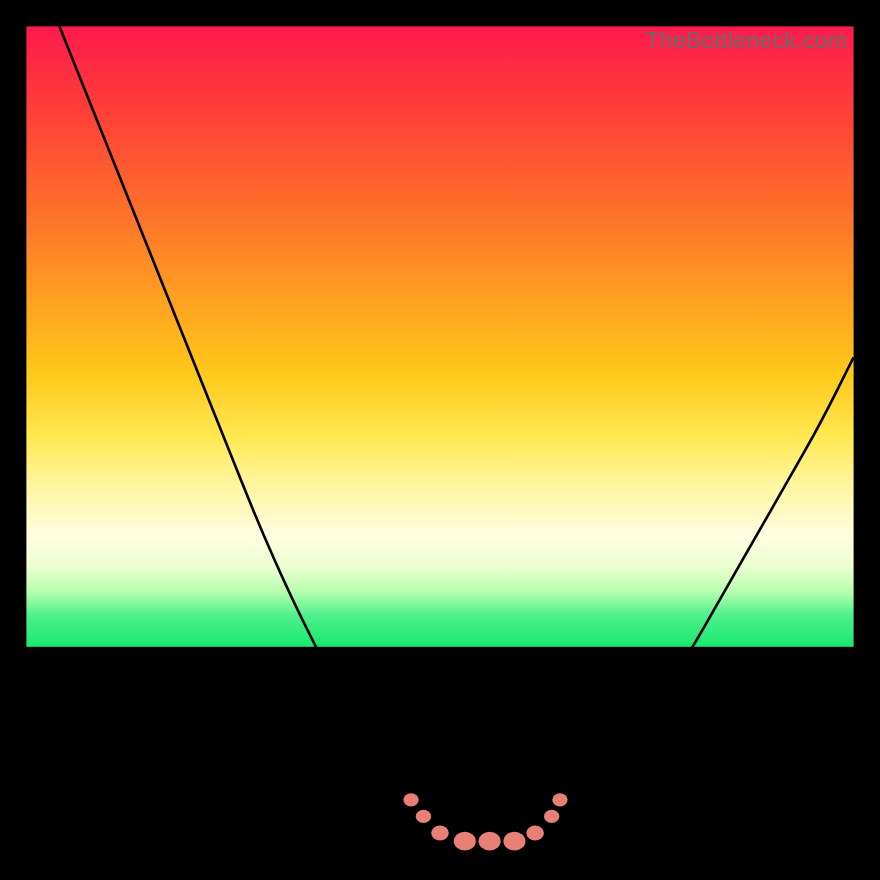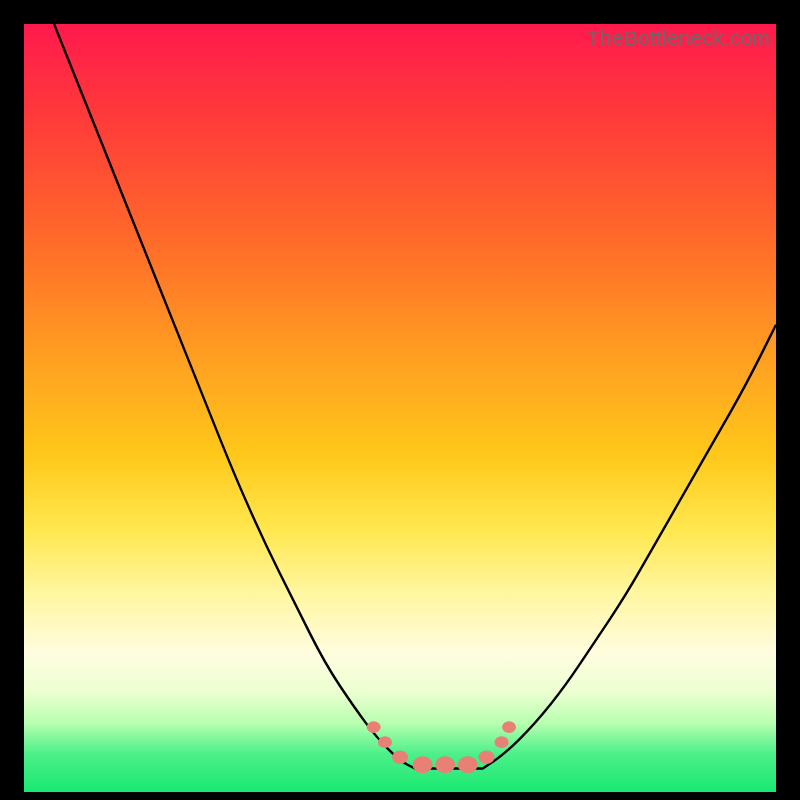--- a/index.html
+++ b/index.html
@@ -17,21 +17,21 @@
     left: 0;
     width: 800px;
     height: 800px;
     background: #000;
   }
   .plot {
     position: absolute;
     top: 24px;
     left: 24px;
     width: 752px;
-    height: 768px;
+    height: 564px;
     background: linear-gradient(
       to bottom,
       #ff1a4d 0%,
       #ff3a3a 12%,
       #ff6a2a 28%,
       #ff9a22 42%,
       #ffc81a 56%,
       #ffe850 66%,
       #fff6a0 74%,
       #fffde0 82%,

